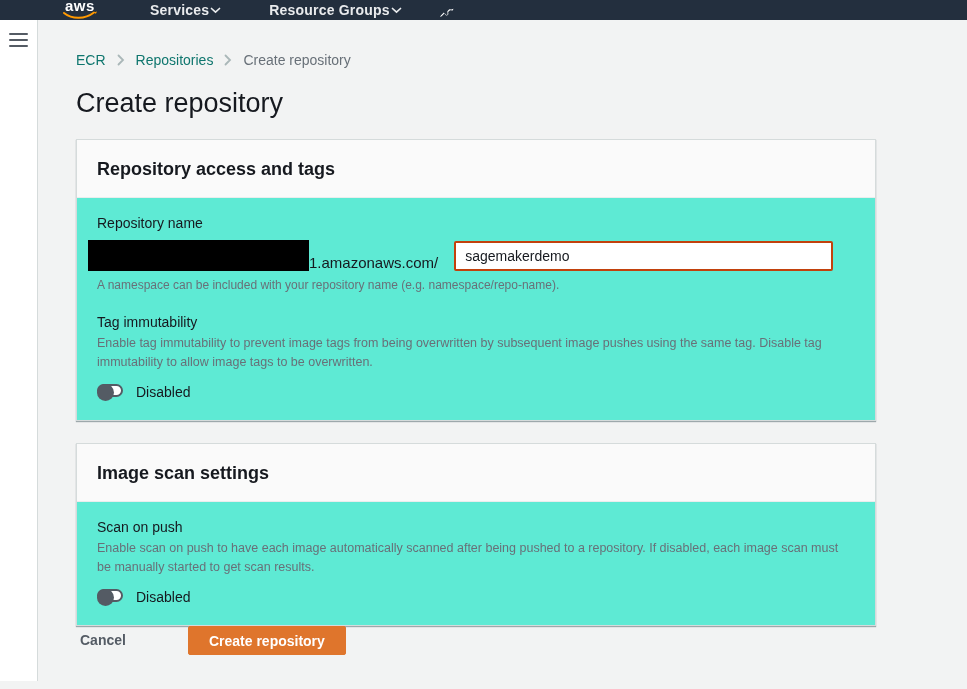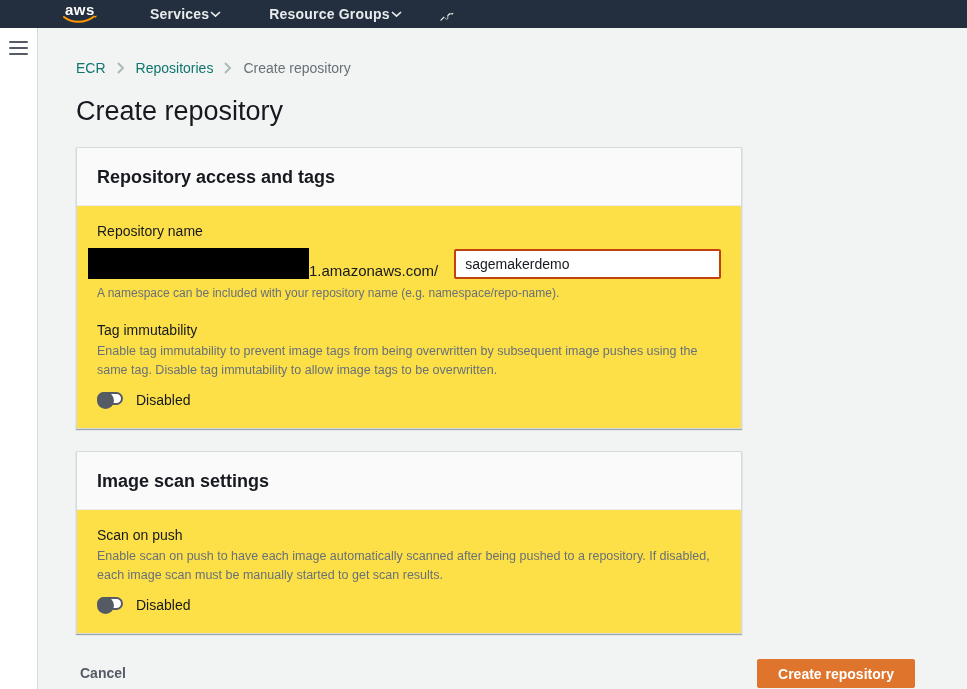--- a/index.html
+++ b/index.html
@@ -5,21 +5,21 @@
   * { margin:0; padding:0; box-sizing:border-box; }
   html,body { width:967px; height:689px; overflow:hidden; }
   body {
     font-family:"Liberation Sans","DejaVu Sans",sans-serif;
     background:#f2f3f3;
     color:#16191f;
   }
 
   
   .topbar {
-    height:28px; background:#232f3e;
+    height:20px; background:#232f3e;
     display:flex; align-items:center;
   }
   .logo { margin-left:58px; width:44px; height:26px; overflow:hidden; display:flex; align-items:flex-end; }
   .topnav-item {
     display:flex; align-items:center; gap:1px;
     color:#e9ebed; font-size:14px; font-weight:bold;
     cursor:pointer; letter-spacing:.2px;
   }
   .topnav-item.services { margin-left:48px; }
   .topnav-item.resource-groups { margin-left:48px; }
@@ -41,21 +41,21 @@
   
   .breadcrumb { margin-top:32px; display:flex; align-items:center; font-size:14px; gap:11px; }
   .crumb-link { color:#0f766e; text-decoration:none; cursor:pointer; }
   .crumb-current { color:#687078; }
   .crumb-sep { display:flex; align-items:center; }
 
   h1.page-title { margin-top:19px; font-size:27px; font-weight:400; color:#16191f; line-height:32px; }
 
   
   .card {
-    width:666px; background:#fde047;
+    width:800px; background:#5eead4;
     border:1px solid #d5dbdb; border-radius:0;
     box-shadow:0 1px 1px 0 rgba(0,28,36,.35);
   }
   .card.access { margin-top:20px; }
   .card.scan { margin-top:22px; }
   .card-header {
     background:#fafafa; border-bottom:1px solid #eaeded;
     padding:19px 20px 17px;
   }
   .card-title { font-size:18px; font-weight:bold; color:#16191f; }
@@ -83,21 +83,21 @@
     border:2px solid #545b64; border-radius:9px;
     background:#fff; position:relative; cursor:pointer; flex:none;
   }
   .toggle .knob {
     position:absolute; left:-2px; top:-2px;
     width:17px; height:17px; background:#545b64; border-radius:50%;
   }
   .toggle-label { font-size:14px; color:#16191f; }
 
   
-  .actions { width:839px; margin-top:25px; display:flex; justify-content:space-between; align-items:center;gap:32px; }
+  .actions { width:839px; display:flex; justify-content:flex-start; align-items:center;gap:32px; }
   .btn-cancel {
     background:none; border:none; font-family:inherit;
     font-size:14px; font-weight:bold; color:#545b64; cursor:pointer;
     margin-right:26px; padding:6px 4px;
   }
   .btn-primary {
     background:#df752c; border:1px solid #df752c; border-radius:2px;
     color:#fff; font-size:14px; font-weight:bold; font-family:inherit;
     padding:6px 20px; height:29px; cursor:pointer;
   }

